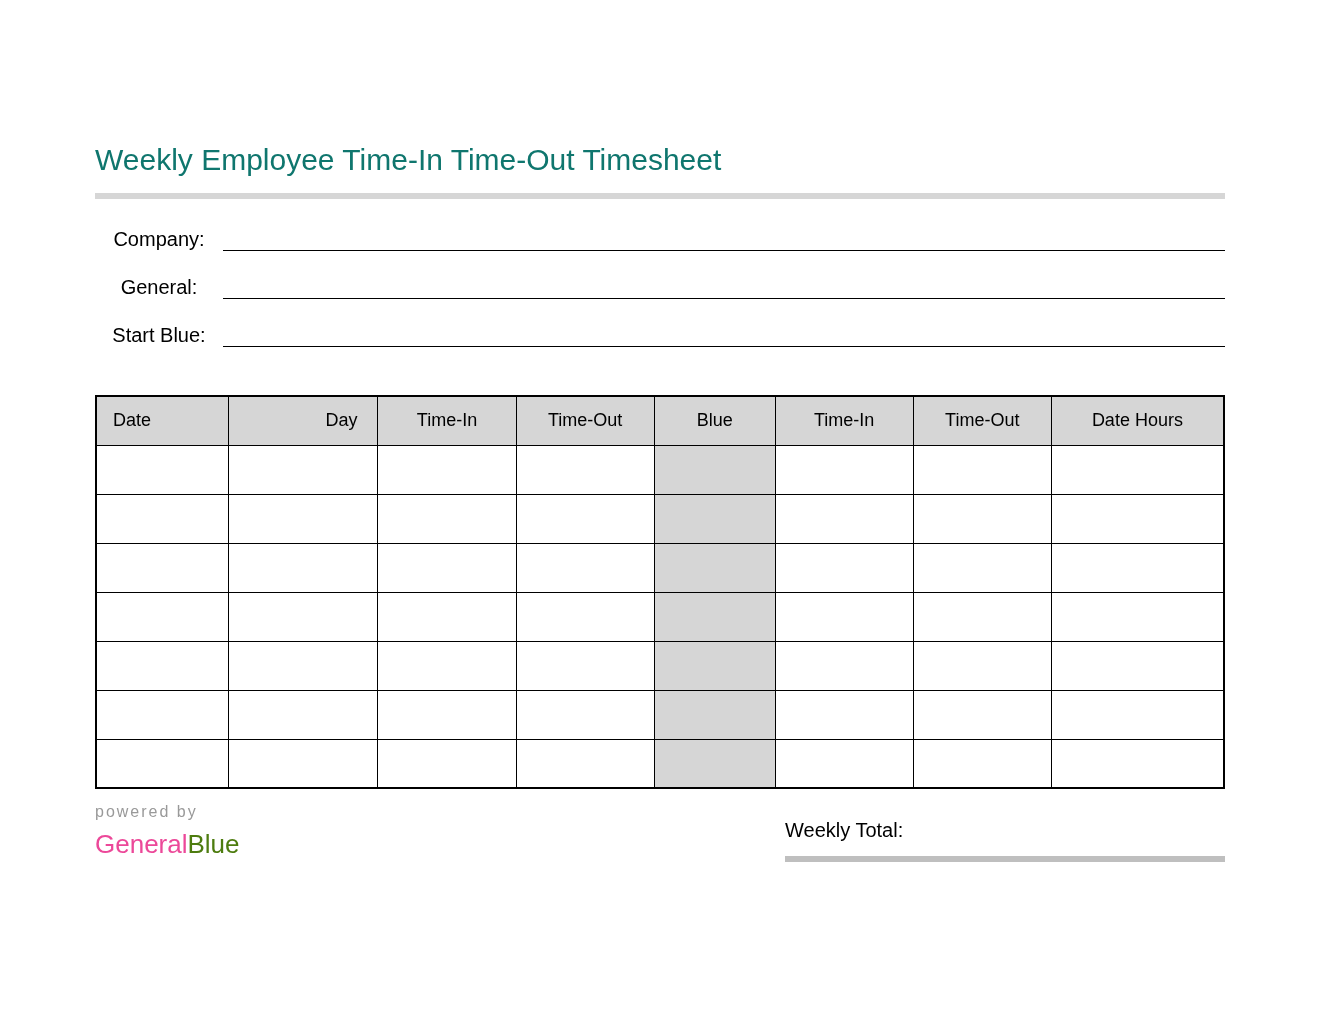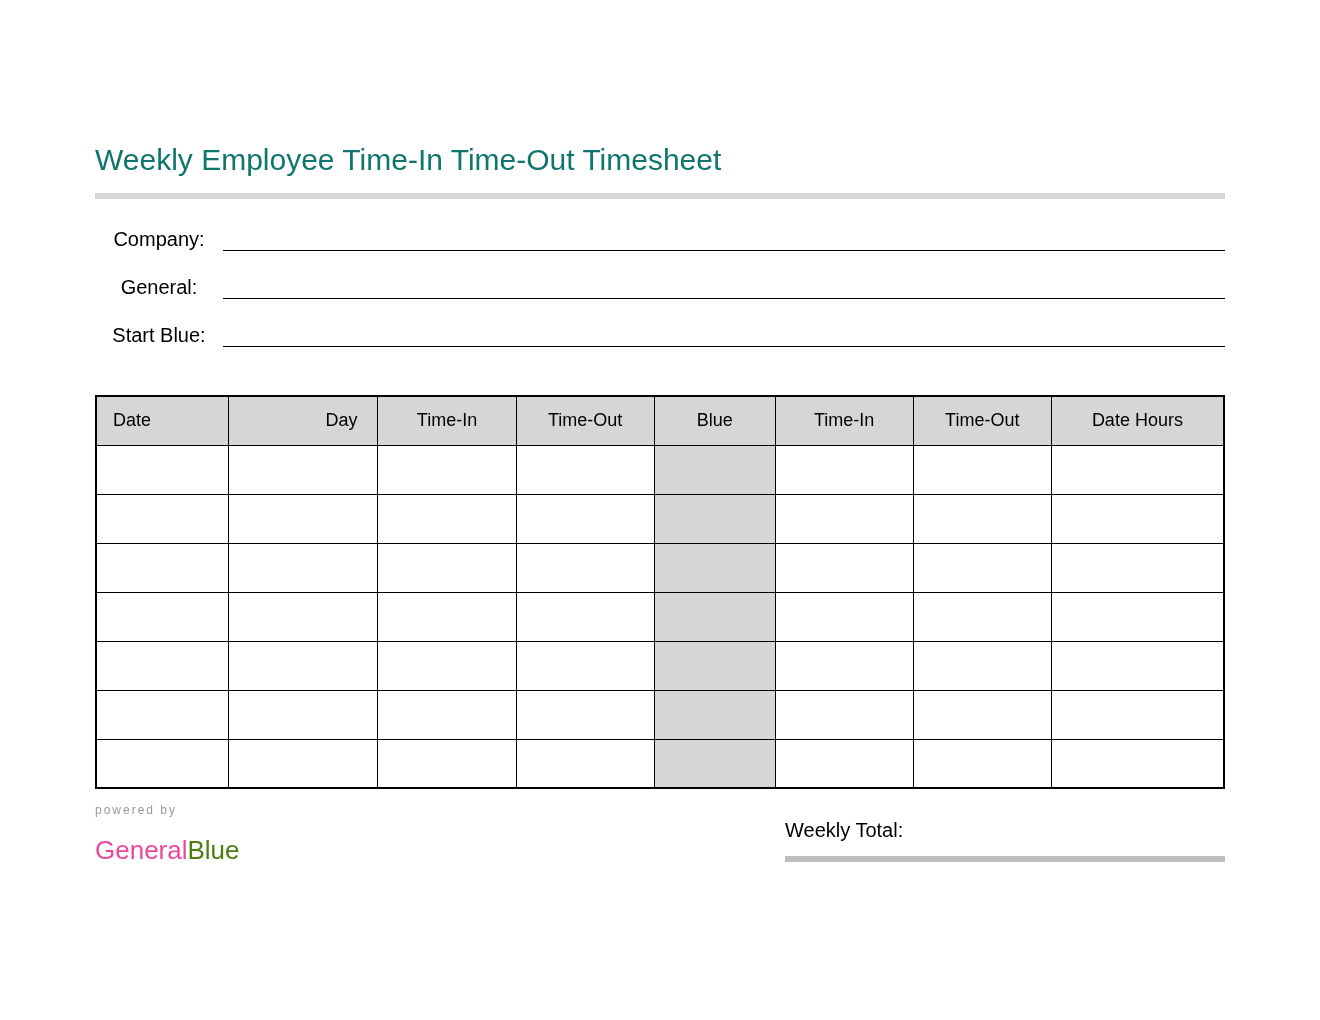--- a/index.html
+++ b/index.html
@@ -84,24 +84,24 @@
     .footer {
       display: flex;
       justify-content: space-between;
       align-items: flex-start;
       margin-top: 12px;
     }
     .logo-block {
       padding-top: 2px;
     }
     .powered-by {
-      font-size: 12px;
+      font-size: 16px;
       color: #999;
       letter-spacing: 2px;
-      margin-bottom: 18px;
+      margin-bottom: 8px;
     }
     .logo-text {
       font-size: 26px;
       font-weight: 400;
     }
     .logo-general {
       color: #ec4899;
     }
     .logo-blue {
       color: #4d7c0f;

